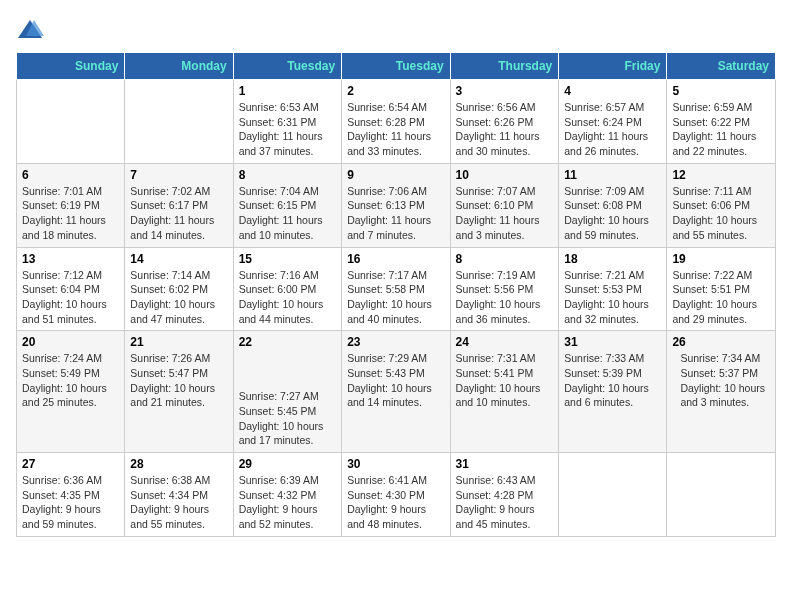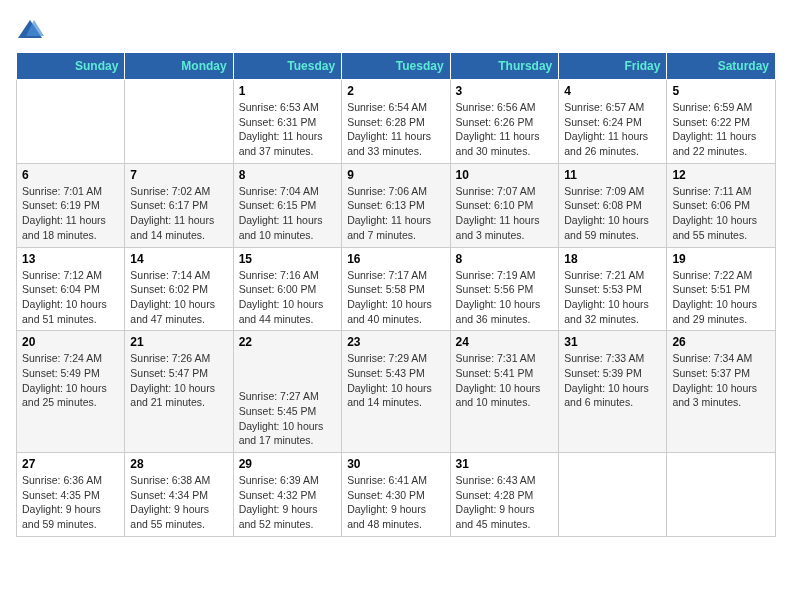--- a/index.html
+++ b/index.html
@@ -279,21 +279,21 @@
 Daylight: 10 hours and 10 minutes.</div>
         </td>
         <td>
           <span class="day-num">31</span>
           <div class="day-info" style="white-space: pre-line;">Sunrise: 7:33 AM
 Sunset: 5:39 PM
 Daylight: 10 hours and 6 minutes.</div>
         </td>
         <td>
           <span class="day-num">26</span>
-          <div class="day-info" style="white-space: pre-line;">Sunrise: 7:34 AM
+          <div class="day-info" style="white-space: pre-line; margin-left: 8px;">Sunrise: 7:34 AM
 Sunset: 5:37 PM
 Daylight: 10 hours and 3 minutes.</div>
         </td>
       </tr>
       <tr>
         <td>
           <span class="day-num">27</span>
           <div class="day-info" style="white-space: pre-line;">Sunrise: 6:36 AM
 Sunset: 4:35 PM
 Daylight: 9 hours and 59 minutes.</div>

